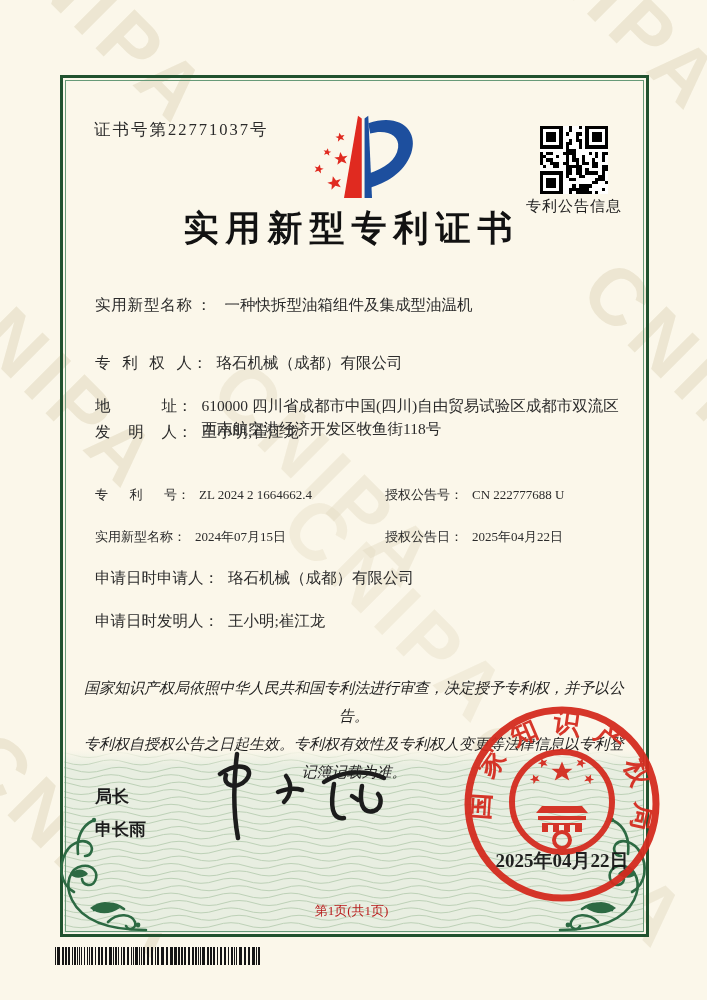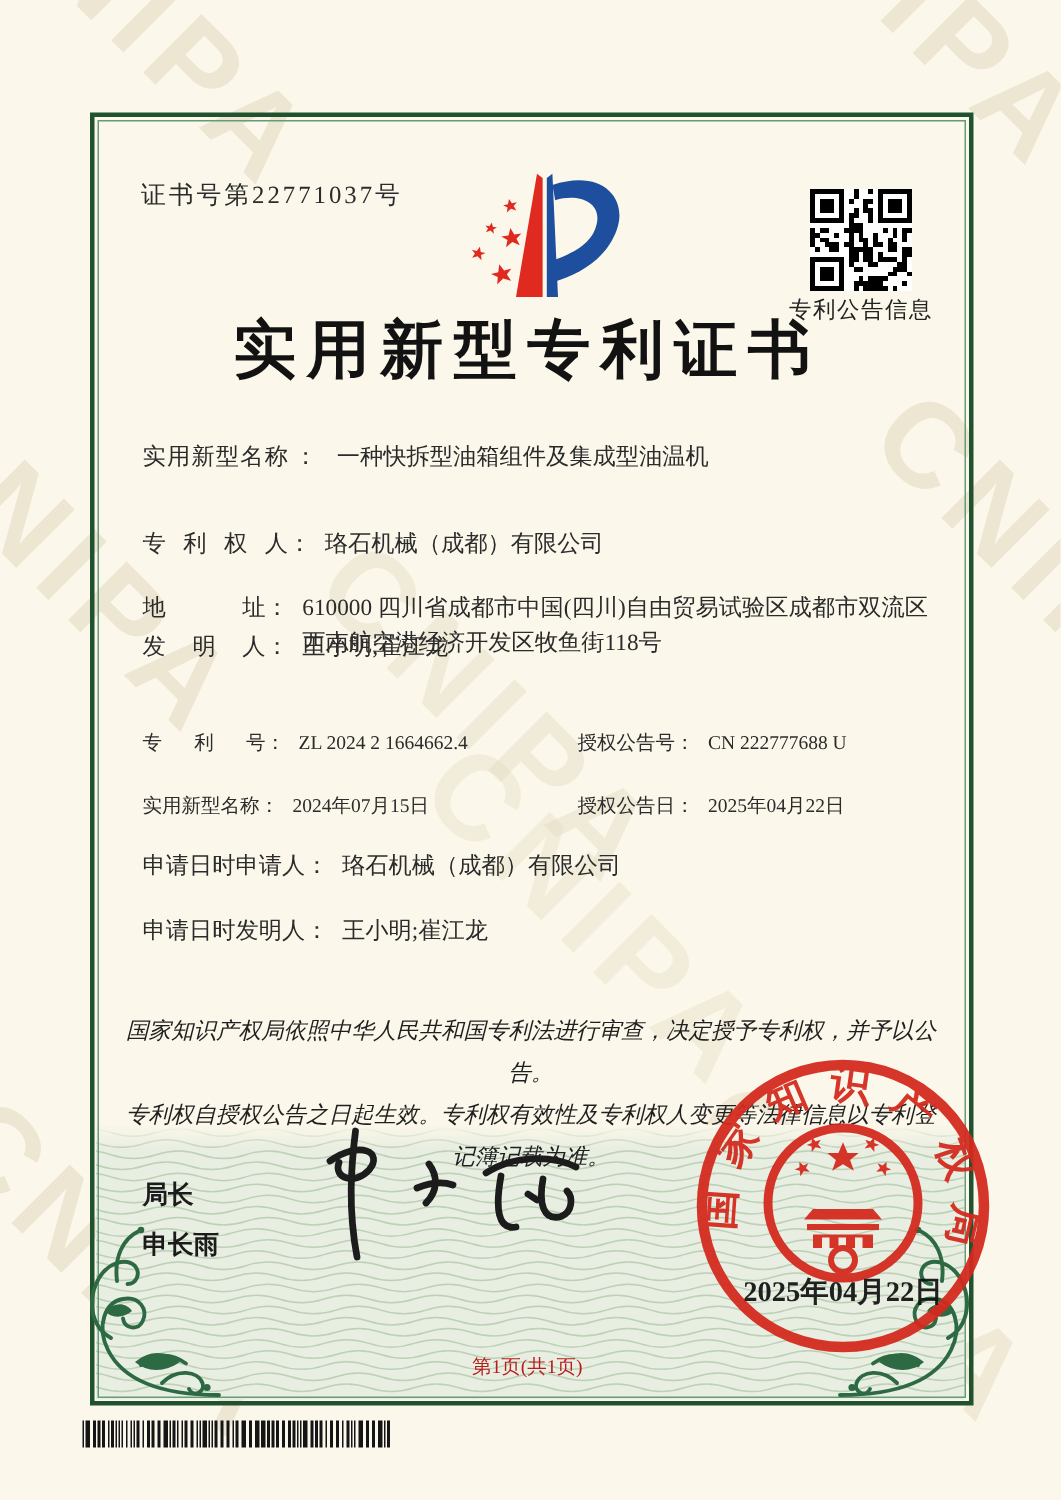--- a/index.html
+++ b/index.html
@@ -25,21 +25,21 @@
   .band svg{position:absolute;left:0;top:0;}
 
   .cert-no{left:94px;top:119px;font-size:16.5px;letter-spacing:2px;z-index:3;}
 
   .logo{left:288px;top:104px;z-index:2;}
   .qr{left:540px;top:126px;width:68px;height:68px;background:#fff;z-index:3;}
   .qr svg{display:block;}
   .qr-label{left:524px;top:197px;width:100px;text-align:center;font-size:15px;
             color:#222;letter-spacing:1px;z-index:3;}
 
-  .title{left:60px;top:205px;width:583px;text-align:center;font-size:42px;
+  .title{left:60px;top:205px;width:583px;text-align:center;font-size:35px;
          font-weight:bold;letter-spacing:7px;color:#121212;z-index:3;}
 
   
   .row{position:absolute;left:95px;right:80px;font-size:15.5px;line-height:23px;
        z-index:3;display:flex;align-items:flex-start;}
   .lbl{display:inline-block;text-align:justify;text-align-last:justify;flex:none;}
   .lbl.w6{min-width:97px;}
   .lbl.w4{min-width:97px;}
   .lbl.w2{min-width:82px;}
   .lbl.w3{min-width:82px;}

